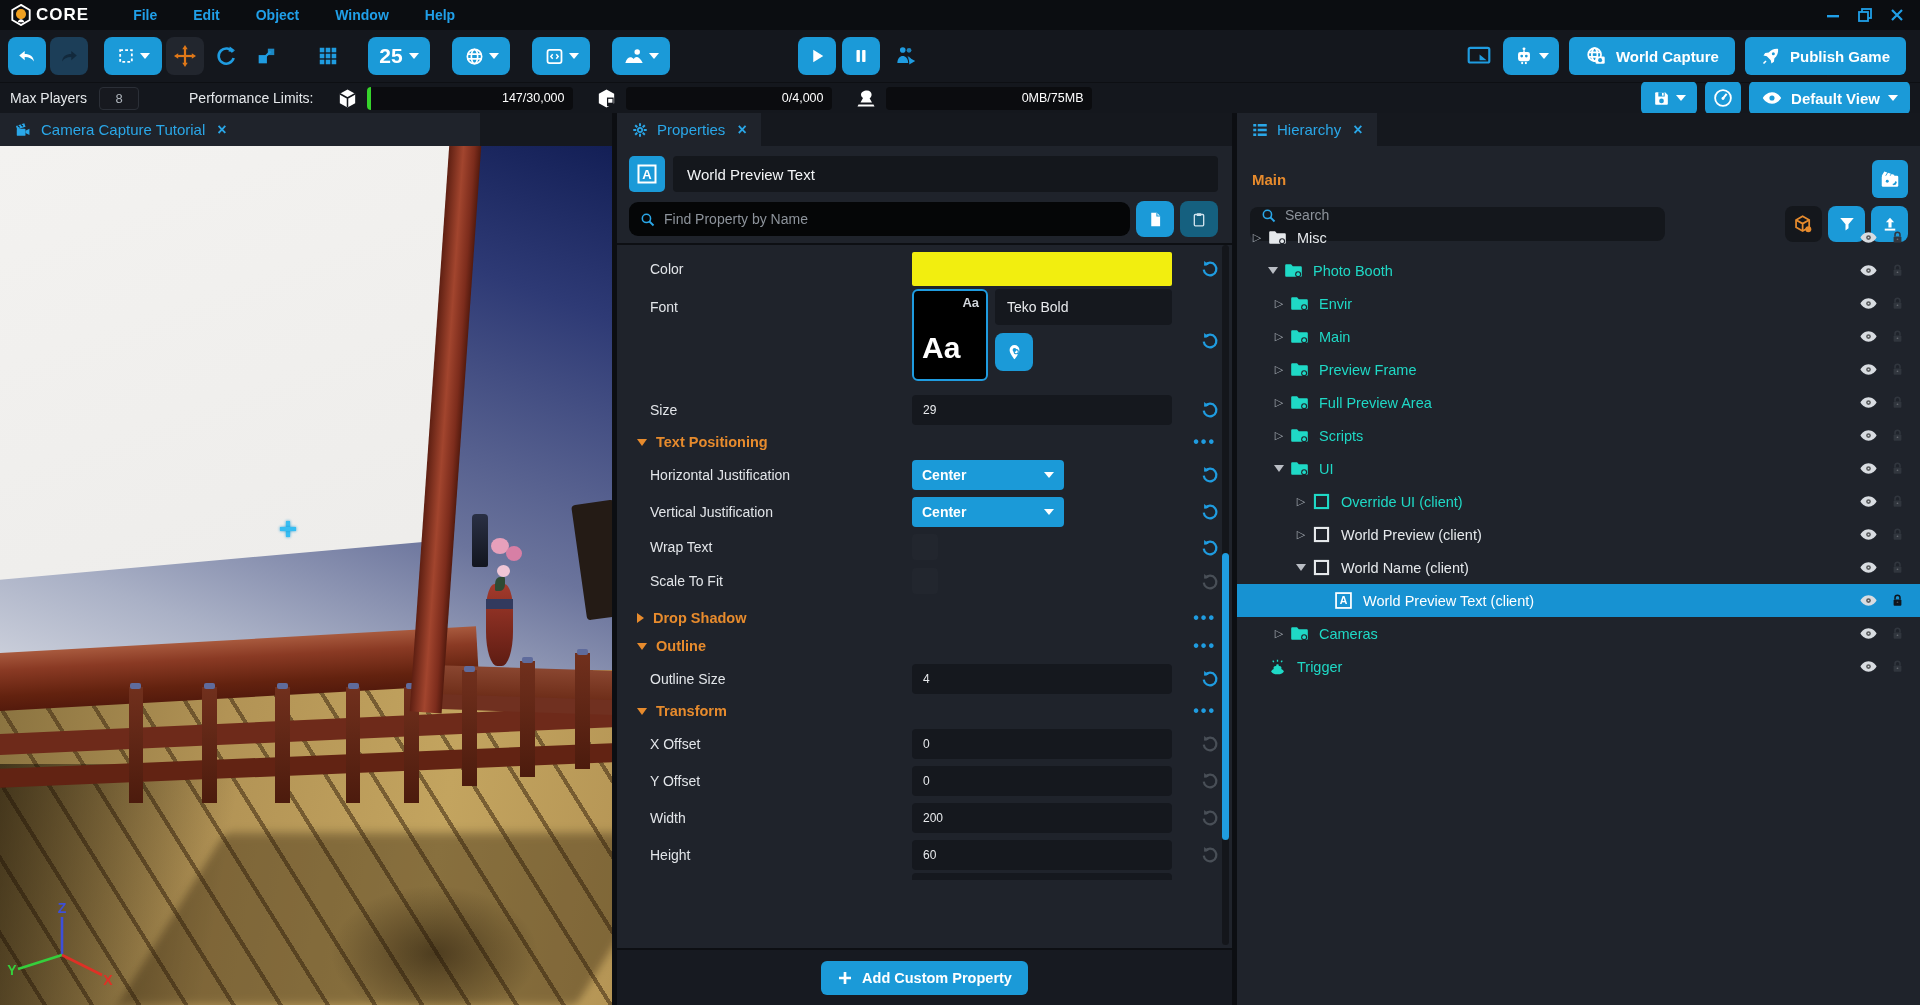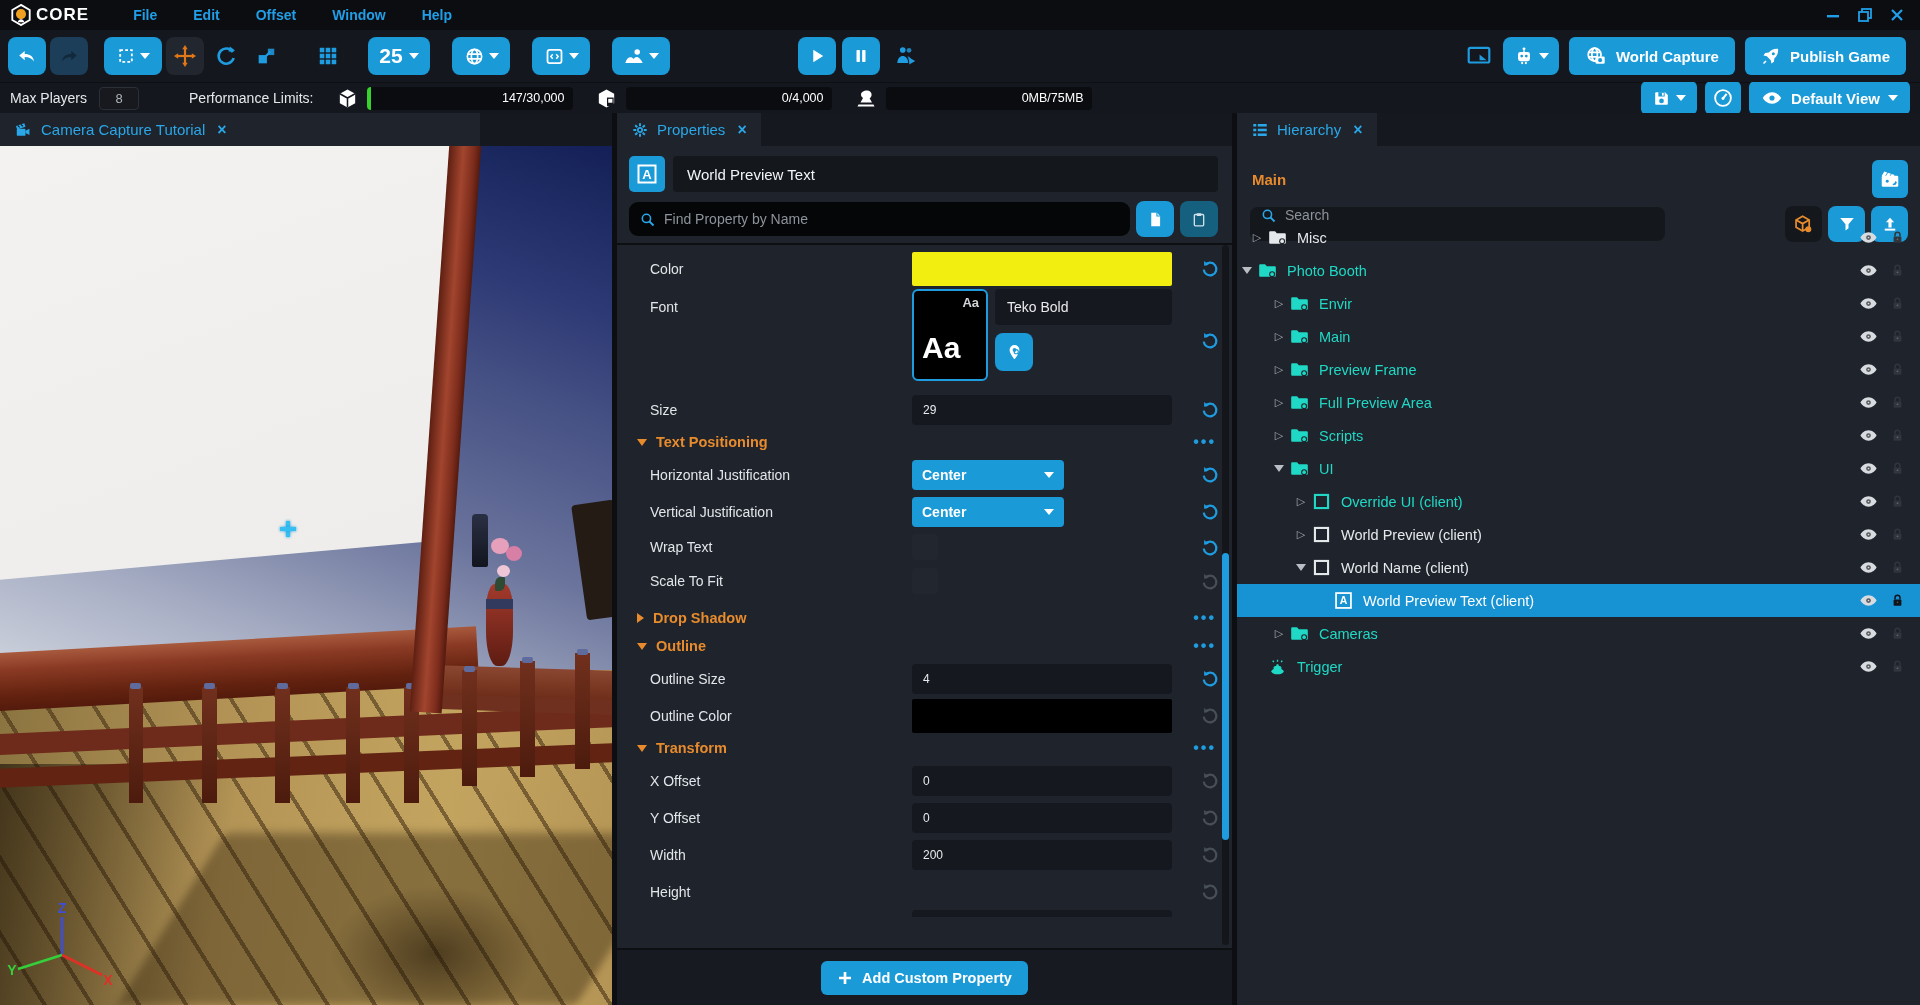--- a/index.html
+++ b/index.html
@@ -175,21 +175,21 @@
   <div class="logo">
     <svg width="22" height="22" viewBox="0 0 24 24">
       <path d="M12 1 21.5 6.5v11L12 23 2.5 17.5v-11z" fill="none" stroke="#fff" stroke-width="2"></path>
       <circle cx="12" cy="11" r="5.5" fill="#f0a020"></circle>
       <path d="M12 16.5c2 0 3.5 1.5 3.5 3.5h-7c0-2 1.5-3.5 3.5-3.5z" fill="#fff"></path>
     </svg>
     <span class="logo-word">CORE</span>
   </div>
   <span class="menu-item">File</span>
   <span class="menu-item">Edit</span>
-  <span class="menu-item">Offset</span>
+  <span class="menu-item">Object</span>
   <span class="menu-item">Window</span>
   <span class="menu-item">Help</span>
   <div class="winctl">
     <span>
         <svg width="14" height="14" viewBox="0 0 14 14">
           <rect x="1" y="7" width="12" height="2.4" fill="currentColor"></rect>
         </svg>
       </span>
     <span>
         <svg width="14" height="14" viewBox="0 0 14 14">
@@ -667,32 +667,20 @@
         <div class="vcol">
             <input class="pinput" value="4" style="">
           </div>
         <span class="reset">
             <svg width="19" height="19" viewBox="0 0 24 24">
               <path d="M6.5 7.5a8 8 0 1 1-1.8 6" fill="none" stroke="currentColor" stroke-width="2.8"></path>
               <path d="M5.2 2.6v6l6-1.2z" fill="currentColor"></path>
             </svg>
           </span>
       </div>
-      <div class="prow">
-        <span class="lbl">Outline Color</span>
-        <div class="vcol">
-            <div class="swatch" style="background:#000"></div>
-          </div>
-        <span class="reset dim">
-            <svg width="19" height="19" viewBox="0 0 24 24">
-              <path d="M6.5 7.5a8 8 0 1 1-1.8 6" fill="none" stroke="currentColor" stroke-width="2.8"></path>
-              <path d="M5.2 2.6v6l6-1.2z" fill="currentColor"></path>
-            </svg>
-          </span>
-      </div>
 
       <div class="psec">
         <span class="tri-d"></span>
         <span>Transform</span>
         <span class="dots">•••</span>
       </div>
       <div class="prow">
         <span class="lbl">X Offset</span>
         <div class="vcol">
             <input class="pinput" value="0" style="">
@@ -723,20 +711,23 @@
           </div>
         <span class="reset dim">
             <svg width="19" height="19" viewBox="0 0 24 24">
               <path d="M6.5 7.5a8 8 0 1 1-1.8 6" fill="none" stroke="currentColor" stroke-width="2.8"></path>
               <path d="M5.2 2.6v6l6-1.2z" fill="currentColor"></path>
             </svg>
           </span>
       </div>
       <div class="prow">
         <span class="lbl">Height</span>
+        <div class="vcol">
+            <input class="pinput" value="60" style="">
+          </div>
         <span class="reset dim">
             <svg width="19" height="19" viewBox="0 0 24 24">
               <path d="M6.5 7.5a8 8 0 1 1-1.8 6" fill="none" stroke="currentColor" stroke-width="2.8"></path>
               <path d="M5.2 2.6v6l6-1.2z" fill="currentColor"></path>
             </svg>
           </span>
       </div>
       <div class="row-sliver">
           <div></div>
         </div>
@@ -832,21 +823,21 @@
             </span>
             <span class="lock-i">
               <svg width="17" height="17" viewBox="0 0 24 24">
                 <path d="M8.5 10.5V8a3.5 3.5 0 0 1 7 0v2.5" fill="none" stroke="currentColor" stroke-width="2.2"></path>
                 <rect x="6.5" y="10.5" width="11" height="8.8" rx="1.4" fill="currentColor"></rect>
                 <circle cx="12" cy="14.5" r="1.2" fill="rgba(255,255,255,.25)"></circle>
               </svg>
             </span>
           </span>
         </div>
-        <div class="tree-row" style="">
+        <div class="tree-row" style="padding-left: 10px; margin-left: 16px;">
           <span class="tarr">
             <span class="exp"></span>
           </span>
           <span class="ticon" style="color: rgb(31, 217, 198);">
             <svg viewBox="0 0 24 24">
               <path d="M2.5 6.3c0-.8.6-1.4 1.4-1.4h5.3l2 2.2h8.9c.8 0 1.4.6 1.4 1.4v9.2c0 .8-.6 1.4-1.4 1.4H3.9c-.8 0-1.4-.6-1.4-1.4z" fill="currentColor"></path>
               <circle cx="17.3" cy="16.2" r="3.4" fill="#1f232b"></circle>
               <circle cx="17.3" cy="16.2" r="2.1" fill="currentColor"></circle>
             </svg>
           </span>

